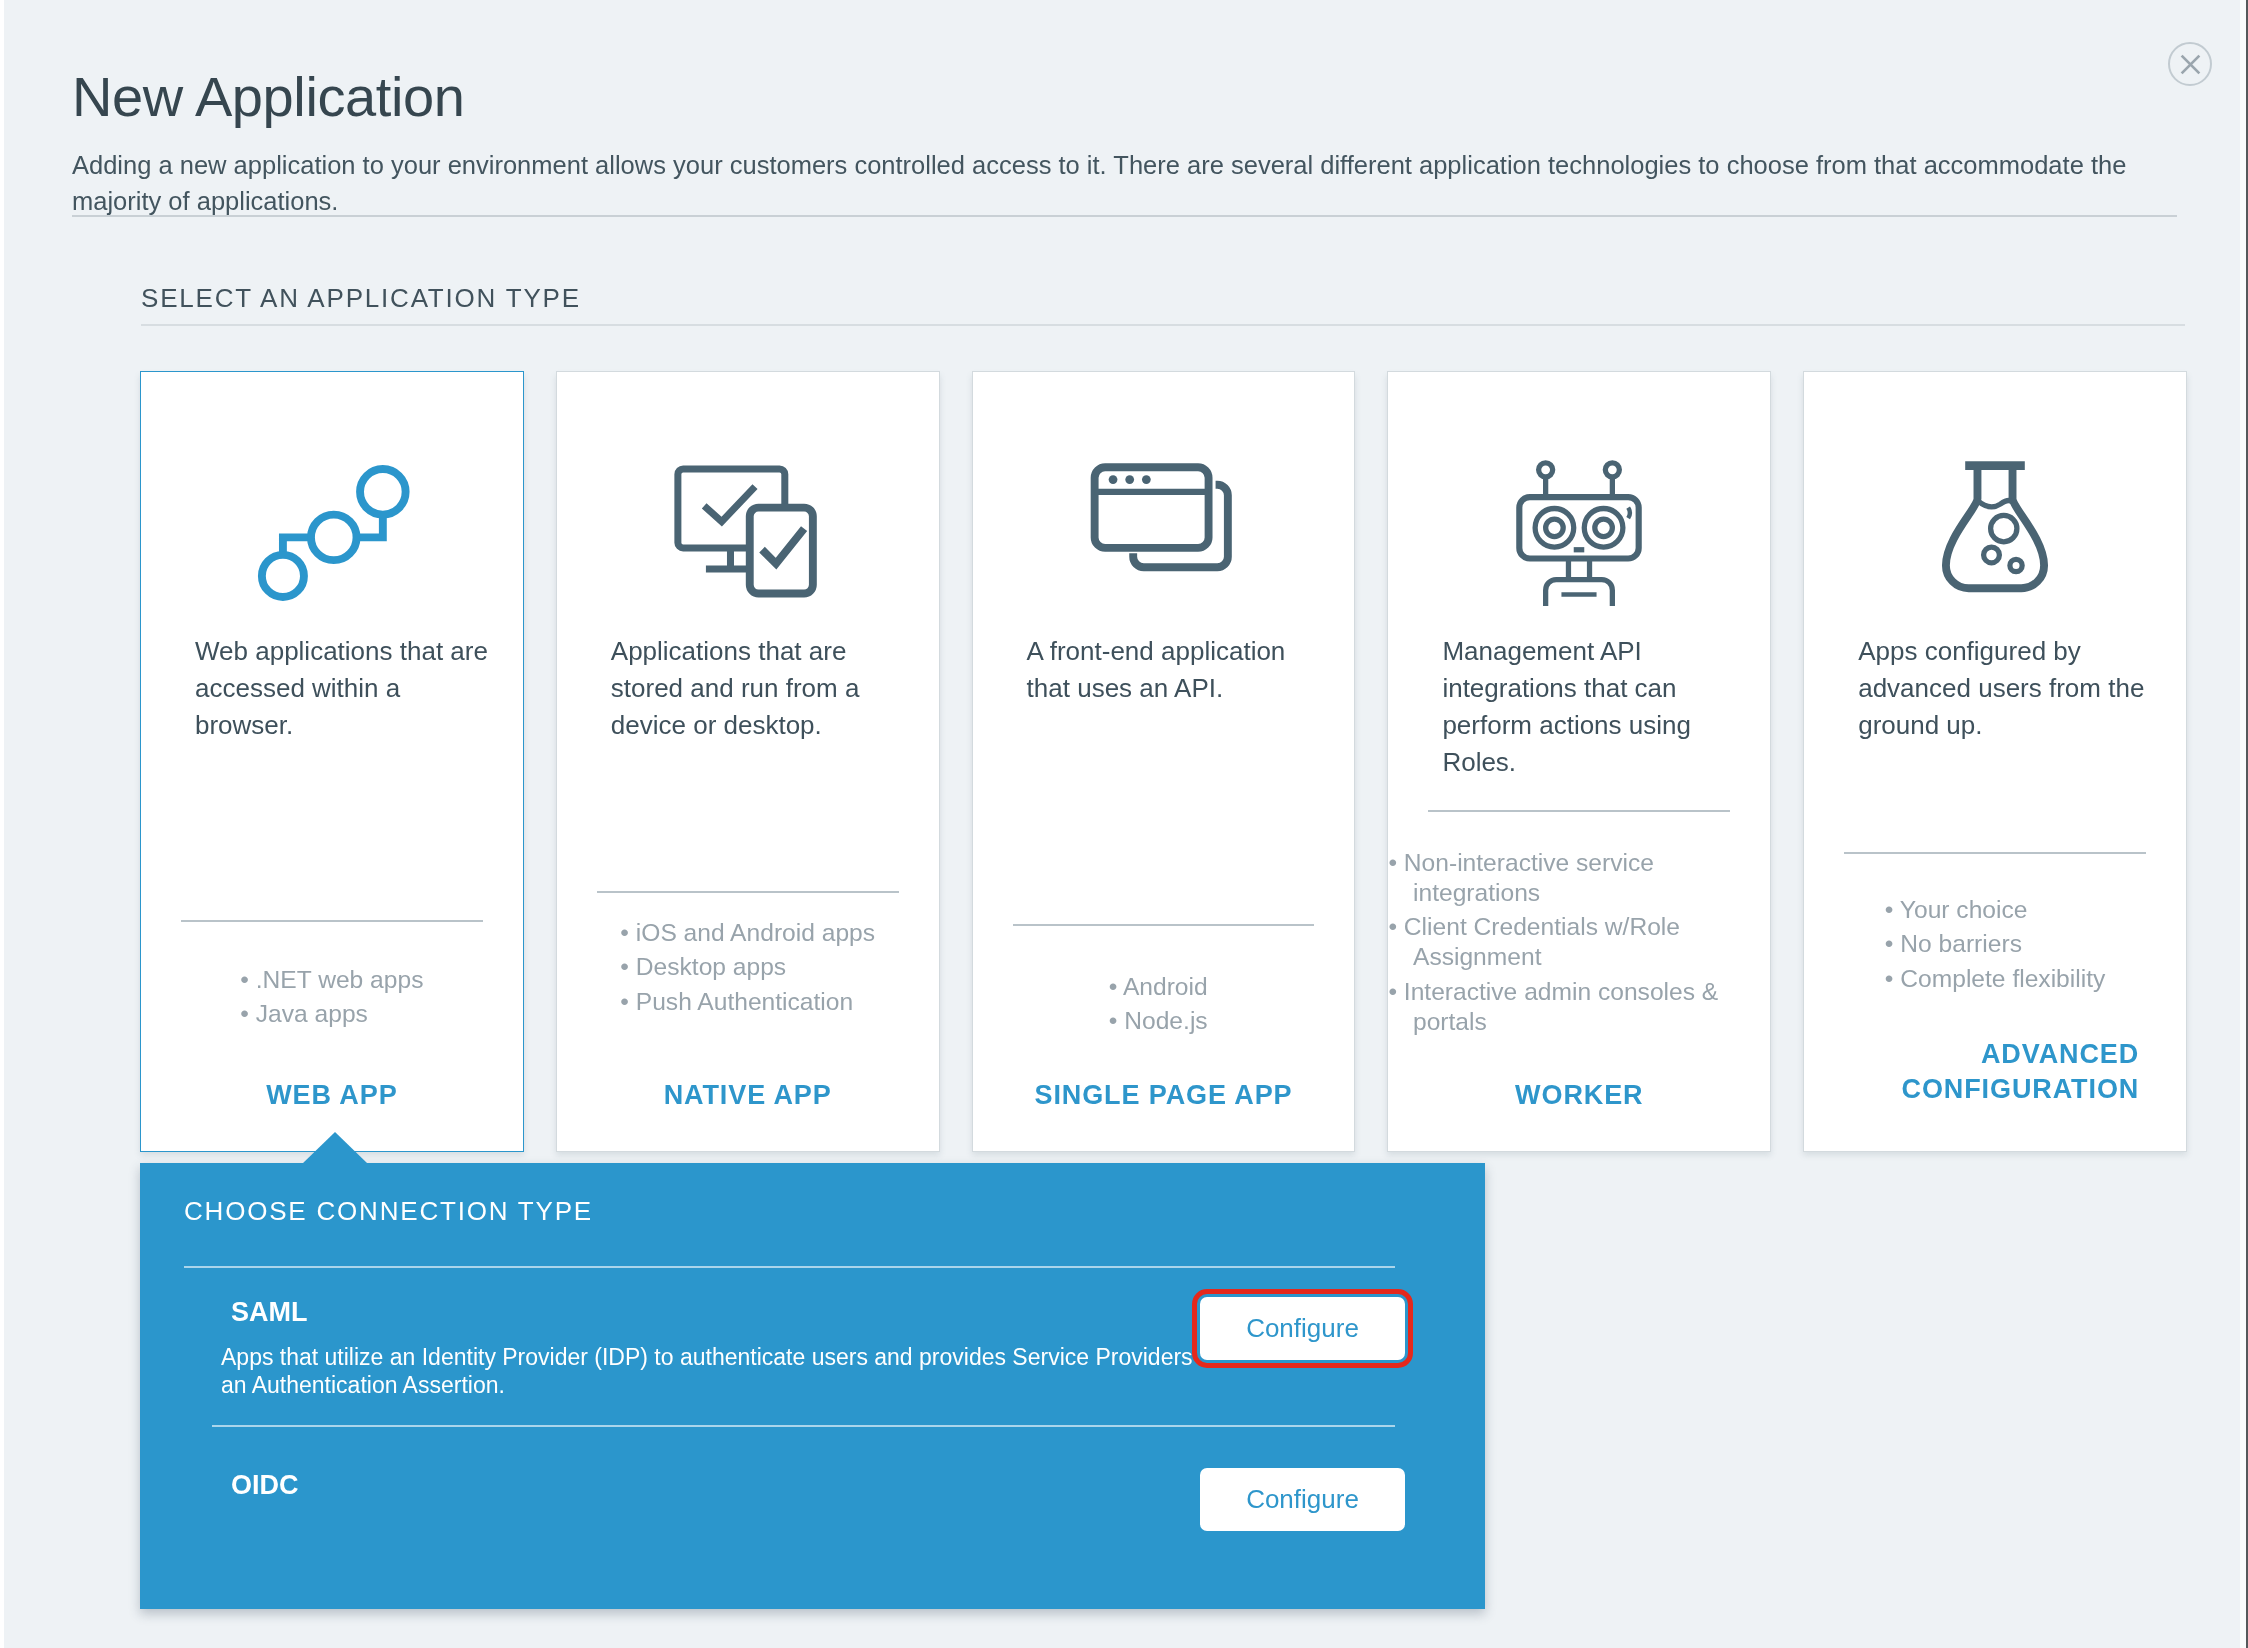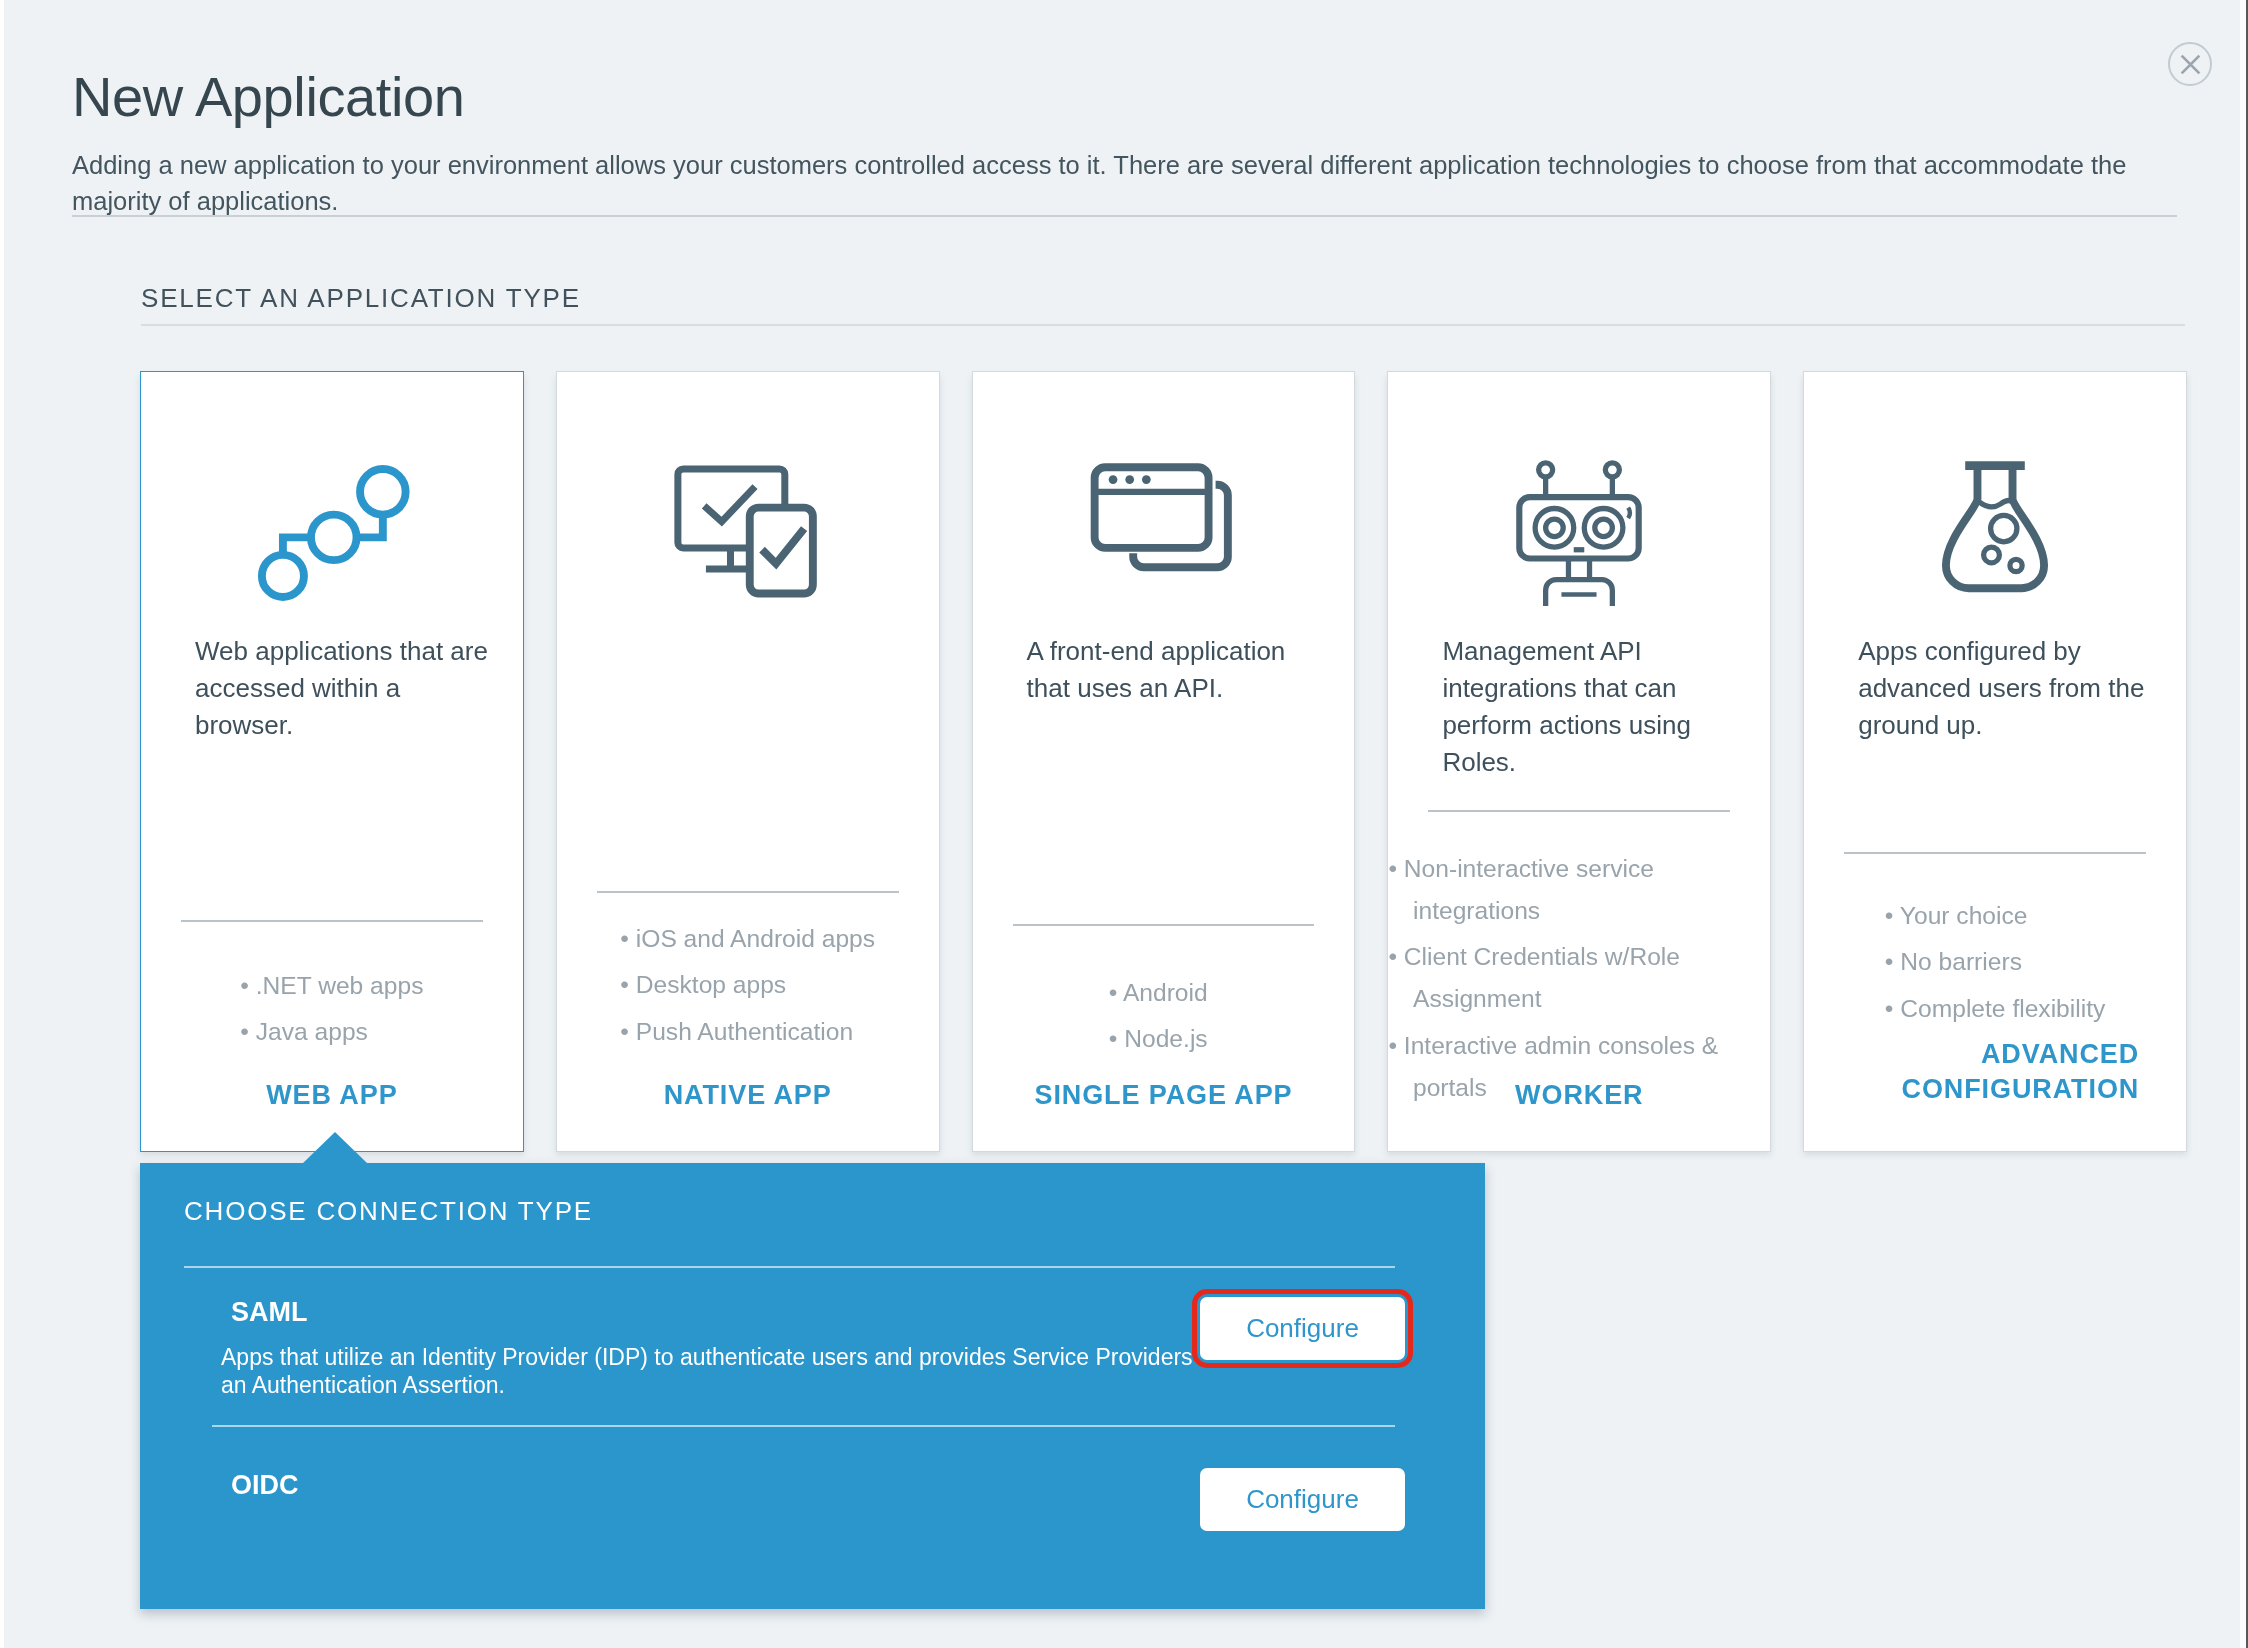--- a/index.html
+++ b/index.html
@@ -57,21 +57,21 @@
   .card-desc{
     position:absolute;left:54px;top:261px;width:294px;
     font-size:26px;line-height:37px;color:#3e505b;
   }
   .card-divider{
     position:absolute;left:40px;right:40px;height:1.8px;background:#b9c3c9;
   }
   .card-bullets{position:absolute;left:0;right:0;}
   .card-bullets ul{
     display:table;margin:0 auto;padding:0;list-style:none;
-    font-size:24.6px;line-height:42px;color:#98a3ab;text-align:left;
+    font-size:24.6px;line-height:30px;color:#98a3ab;text-align:left;
   }
   .card-bullets li{padding-left:24.6px;text-indent:-24.6px;margin-bottom:4.4px;}
   .card-bullets li::before{content:"• ";}
   .card-label{
     position:absolute;left:0;right:0;top:708px;text-align:center;
     font-size:27px;font-weight:700;letter-spacing:0.9px;color:#2e96cb;
   }
   .card:nth-child(1) .card-divider{top:548px;}
   .card:nth-child(2) .card-divider{top:519px;}
   .card:nth-child(3) .card-divider{top:552px;}
@@ -178,20 +178,21 @@
     <div class="card-icon">
       <svg width="158" height="149" viewBox="0 0 180 170" fill="none">
         <rect x="10" y="16" width="122" height="90" rx="6" stroke="#4a6473" stroke-width="8"></rect>
         <path d="M40 58 L60 76 L98 36" stroke="#4a6473" stroke-width="8"></path>
         <line x1="70" y1="106" x2="70" y2="128" stroke="#4a6473" stroke-width="8"></line>
         <line x1="42" y1="130" x2="98" y2="130" stroke="#4a6473" stroke-width="8"></line>
         <rect x="92" y="60" width="72" height="98" rx="10" stroke="#4a6473" stroke-width="9" fill="#ffffff"></rect>
         <path d="M106 108 L122 124 L154 84" stroke="#4a6473" stroke-width="9"></path>
       </svg>
     </div>
+    <div class="card-desc">Applications that are stored and run from a device or desktop.</div>
     <div class="card-divider"></div>
     <div class="card-bullets">
       <ul>
         <li>iOS and Android apps</li>
         <li>Desktop apps</li>
         <li>Push Authentication</li>
       </ul>
     </div>
     <div class="card-label">NATIVE APP</div>
   </div>

